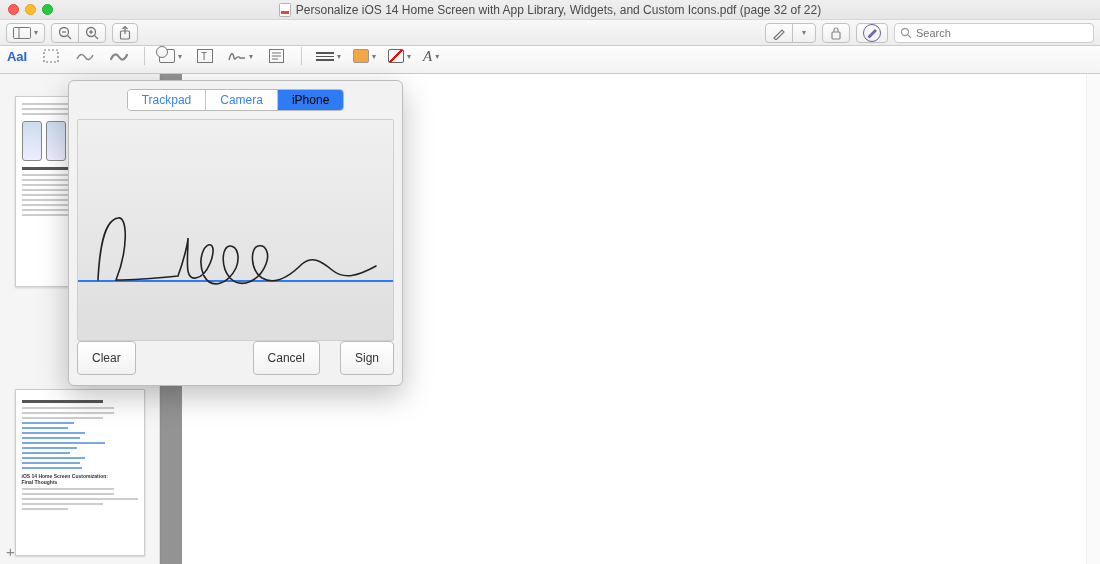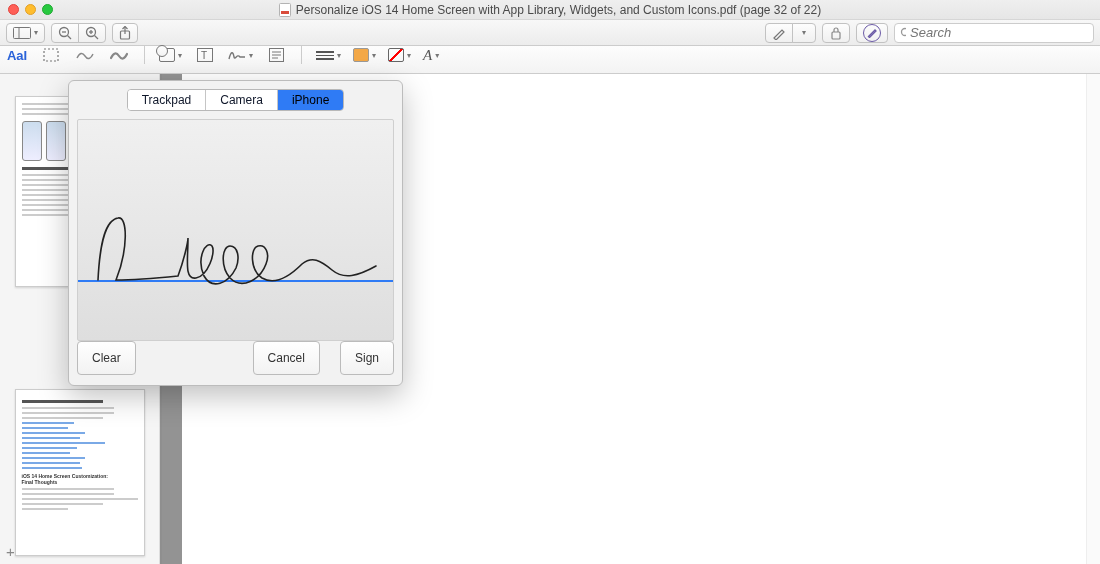--- a/index.html
+++ b/index.html
@@ -17,25 +17,25 @@
 
   
   .toolbar1 { height: 26px; background: linear-gradient(#f8f8f8,#ececec); border-bottom:1px solid #ccc; display:flex; align-items:center; padding:0 6px; gap:6px;}
   .tb-btn { height:20px; min-width:24px; background:linear-gradient(#fdfdfd,#f0f0f0); border:1px solid #c2c2c2; border-radius:4px; display:flex; align-items:center; justify-content:center; font-size:11px; color:#555; padding:0 6px;}
   .tb-group { display:flex; }
   .tb-group .tb-btn { border-radius:0; margin-left:-1px;}
   .tb-group .tb-btn:first-child{ border-top-left-radius:4px;border-bottom-left-radius:4px; margin-left:0;}
   .tb-group .tb-btn:last-child{ border-top-right-radius:4px;border-bottom-right-radius:4px;}
   .spacer { flex:1; }
   .search-box { width:200px; height:20px; background:#fff; border:1px solid #ccc; border-radius:4px; display:flex; align-items:center; padding:0 5px; gap:4px;}
-  .search-box input { flex:1; border:none; outline:none; font-size:13px; background:transparent;font-style:italic;}
+  .search-box input { flex:1; border:none; outline:none; font-size:11px; background:transparent;}
   .mk-circle { width:18px; height:18px; border:1.5px solid #6b5aa6; border-radius:50%; display:flex; align-items:center; justify-content:center; color:#6b5aa6; font-size:11px; font-weight:600;}
 
   
-  .toolbar2 { height:28px; background:linear-gradient(#fdfdfd,#f3f3f3); border-bottom:1px solid #ccc; display:flex; align-items:flex-start; padding:0 6px; gap:12px;}
+  .toolbar2 { height:28px; background:linear-gradient(#fdfdfd,#f3f3f3); border-bottom:1px solid #ccc; display:flex; align-items:flex-end; padding:8px 6px; gap:12px;}
   .mk-ico { width:22px; height:18px; display:flex; align-items:center; justify-content:center; color:#666; font-size:13px;}
   .mk-ico.blue { color:#2962d9; font-weight:600; font-size:13px; font-family: Georgia, serif;}
   .vsep { width:1px; height:18px; background:#ccc; margin:0 2px;}
   .shape-btn, .line-btn, .fill-btn, .stroke-btn, .font-btn { display:flex; align-items:center; gap:3px; height:18px;}
   .chev { font-size:8px; color:#777;}
   .shape-preview { width:16px; height:14px; border:1.5px solid #777; border-radius:2px; position:relative;}
   .shape-preview::after{content:""; position:absolute; width:10px;height:10px;border:1.5px solid #777;border-radius:50%; left:-4px; top:-4px; background:linear-gradient(#fdfdfd,#f3f3f3);}
   .line-preview { display:flex; flex-direction:column; gap:2px;}
   .line-preview span{ display:block; width:18px; height:2px; background:#555;}
   .line-preview span:nth-child(2){height:1px;}
@@ -61,21 +61,21 @@
   .plus-btn { position:absolute; left:6px; bottom:4px; color:#888; font-size:15px; }
   .content { flex:1; background:#fff; position:relative; border-left:2px solid #8f8f8f;}
   .gutter { position:absolute; left:0; top:0; bottom:0; width:20px; background:#939393;}
   .page-right { position:absolute; left:20px; right:0; top:0; bottom:0; background:#ffffff;}
   .scrolltrack { position:absolute; right:0; top:0; bottom:0; width:14px; background:#fafafa; border-left:1px solid #eee;}
 
   
   .popover { position:absolute; left:68px; top:80px; width:335px; background:#f2f2f2; border:1px solid #bcbcbc; border-radius:6px; box-shadow:0 10px 30px rgba(0,0,0,0.25); padding:8px 8px 10px 8px; z-index:50;}
   .seg { display:flex; justify-content:center; margin-bottom:8px;}
   .seg-ctl { display:flex; border:1px solid #b8b8b8; border-radius:4px; overflow:hidden; background:#fff;}
-  .seg-ctl button { background:#fff; border:none; border-right:1px solid #c5c5c5; font-size:12px; padding:3px 14px; color:#0f172a;}
+  .seg-ctl button { background:#fff; border:none; border-right:1px solid #c5c5c5; font-size:12px; padding:3px 14px; color:#3b82f6;}
   .seg-ctl button:last-child{ border-right:none;}
   .seg-ctl button.active { background:#2f7bf5; color:#000000;}
   .sigpad { width:100%; height:222px; background:linear-gradient(#f0f0f0,#dedede); border:1px solid #cfcfcf; border-radius:2px; position:relative; overflow:hidden;}
   .baseline { position:absolute; left:0; right:0; bottom:58px; height:2px; background:#2f7bf5;}
   .sigpad svg { position:absolute; left:10px; top:60px;}
   .hint { text-align:center; font-size:12px; color:#666; margin:10px 0 18px 0;}
   .pop-btns { display:flex; justify-content:space-between;}
   .mac-btn { height:34px; padding:0 14px; background:linear-gradient(#fff,#f2f2f2); border:1px solid #bbb; border-radius:4px; font-size:12px; color:#333;}
   .mac-btn-row { display:flex; gap:20px;}
 </style>

